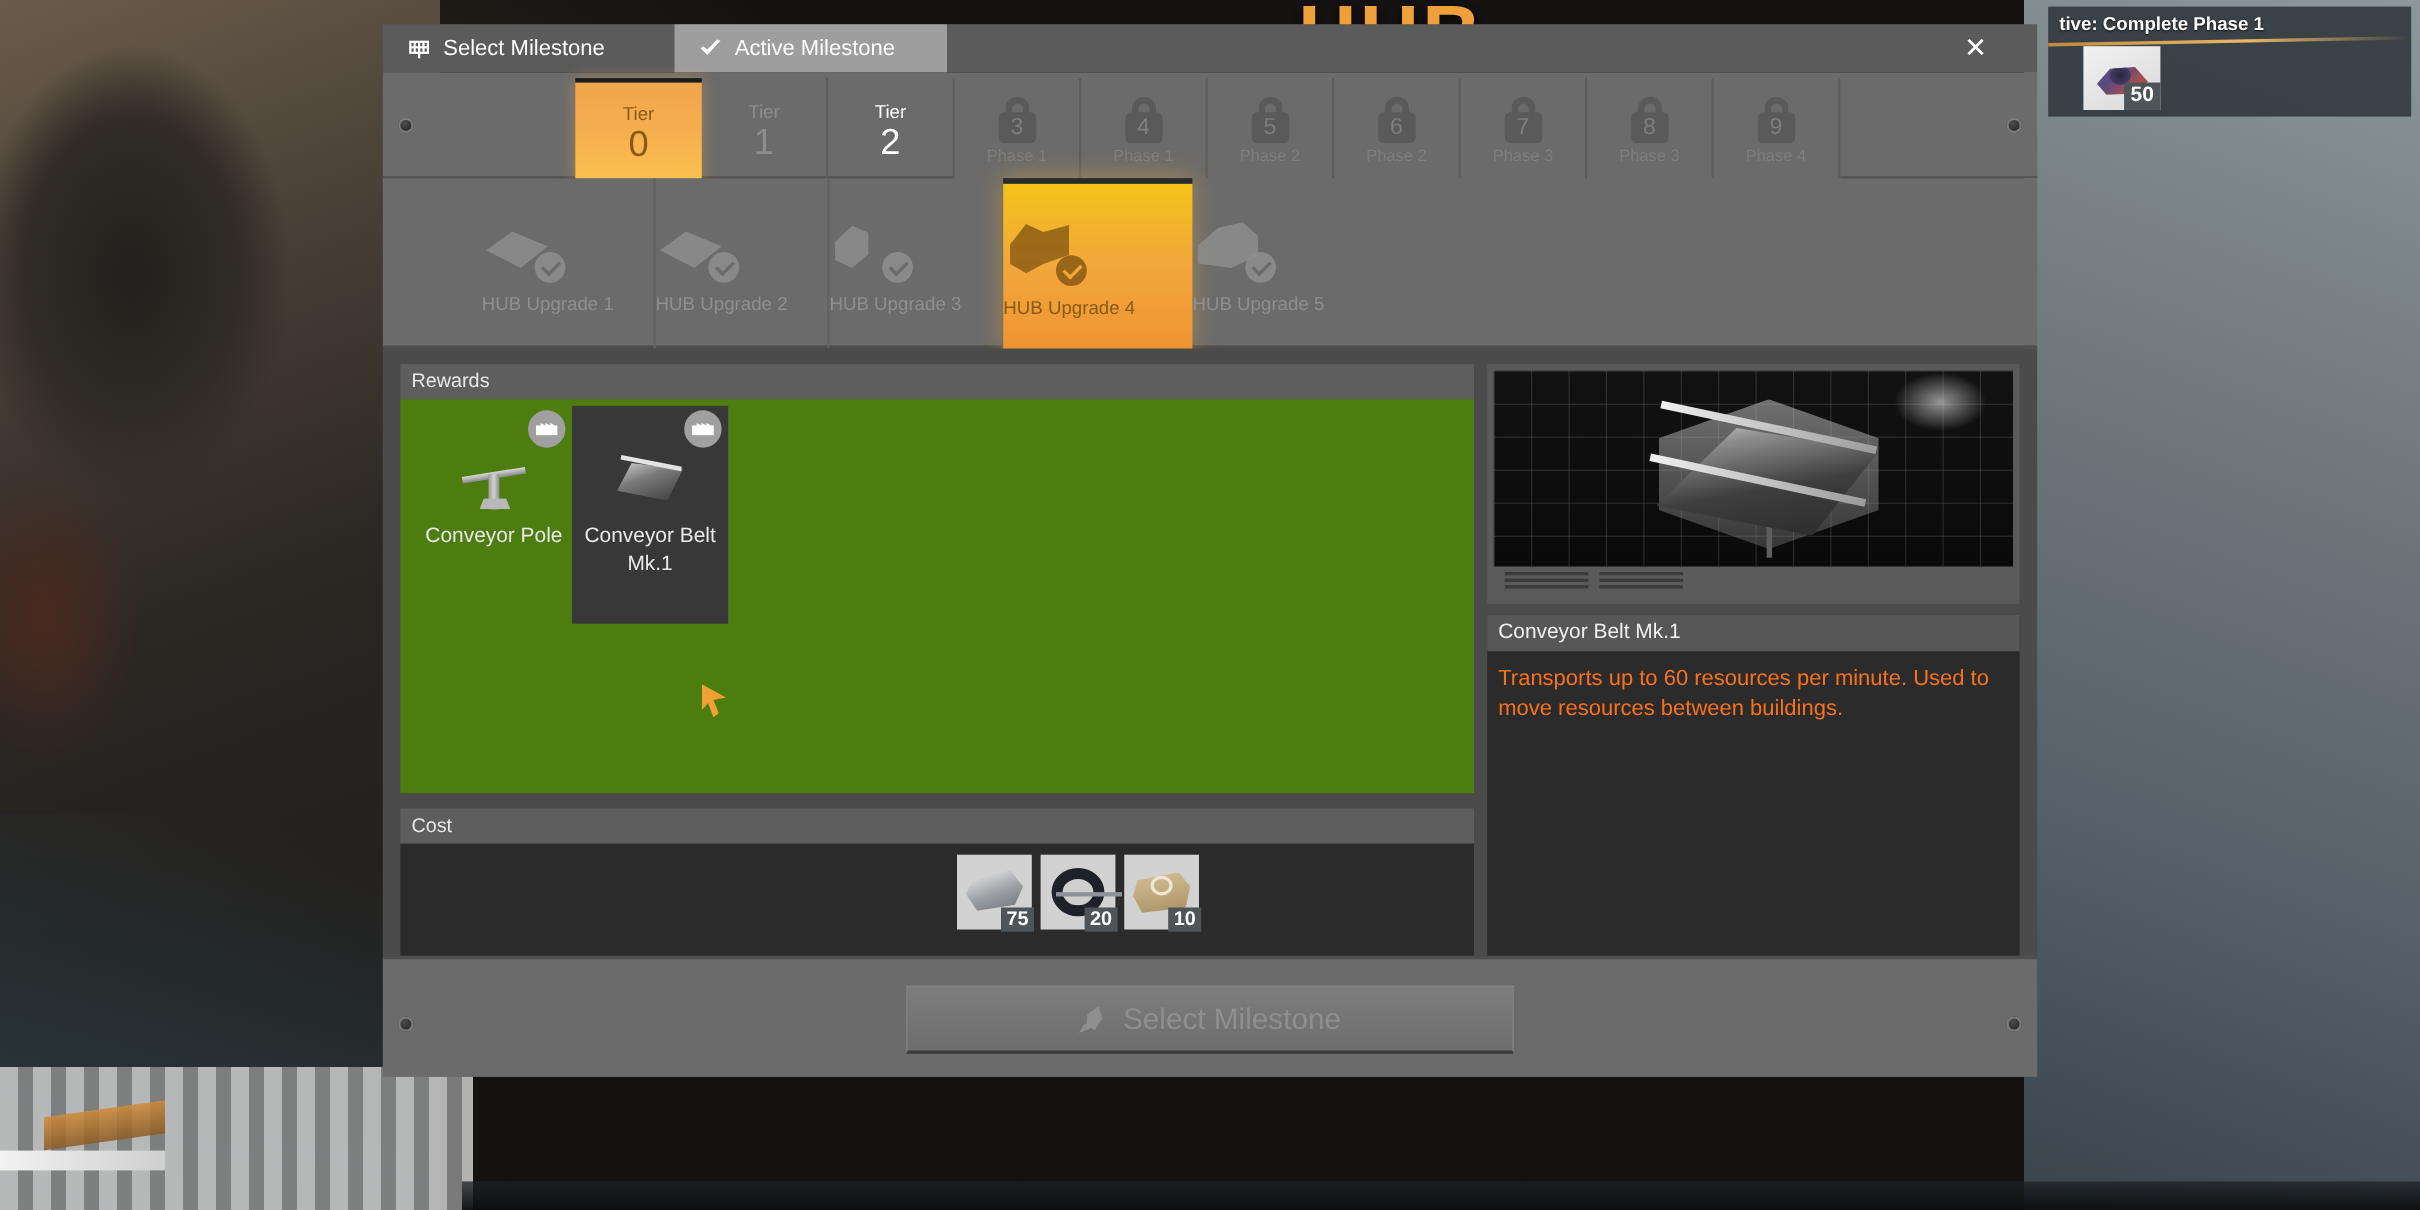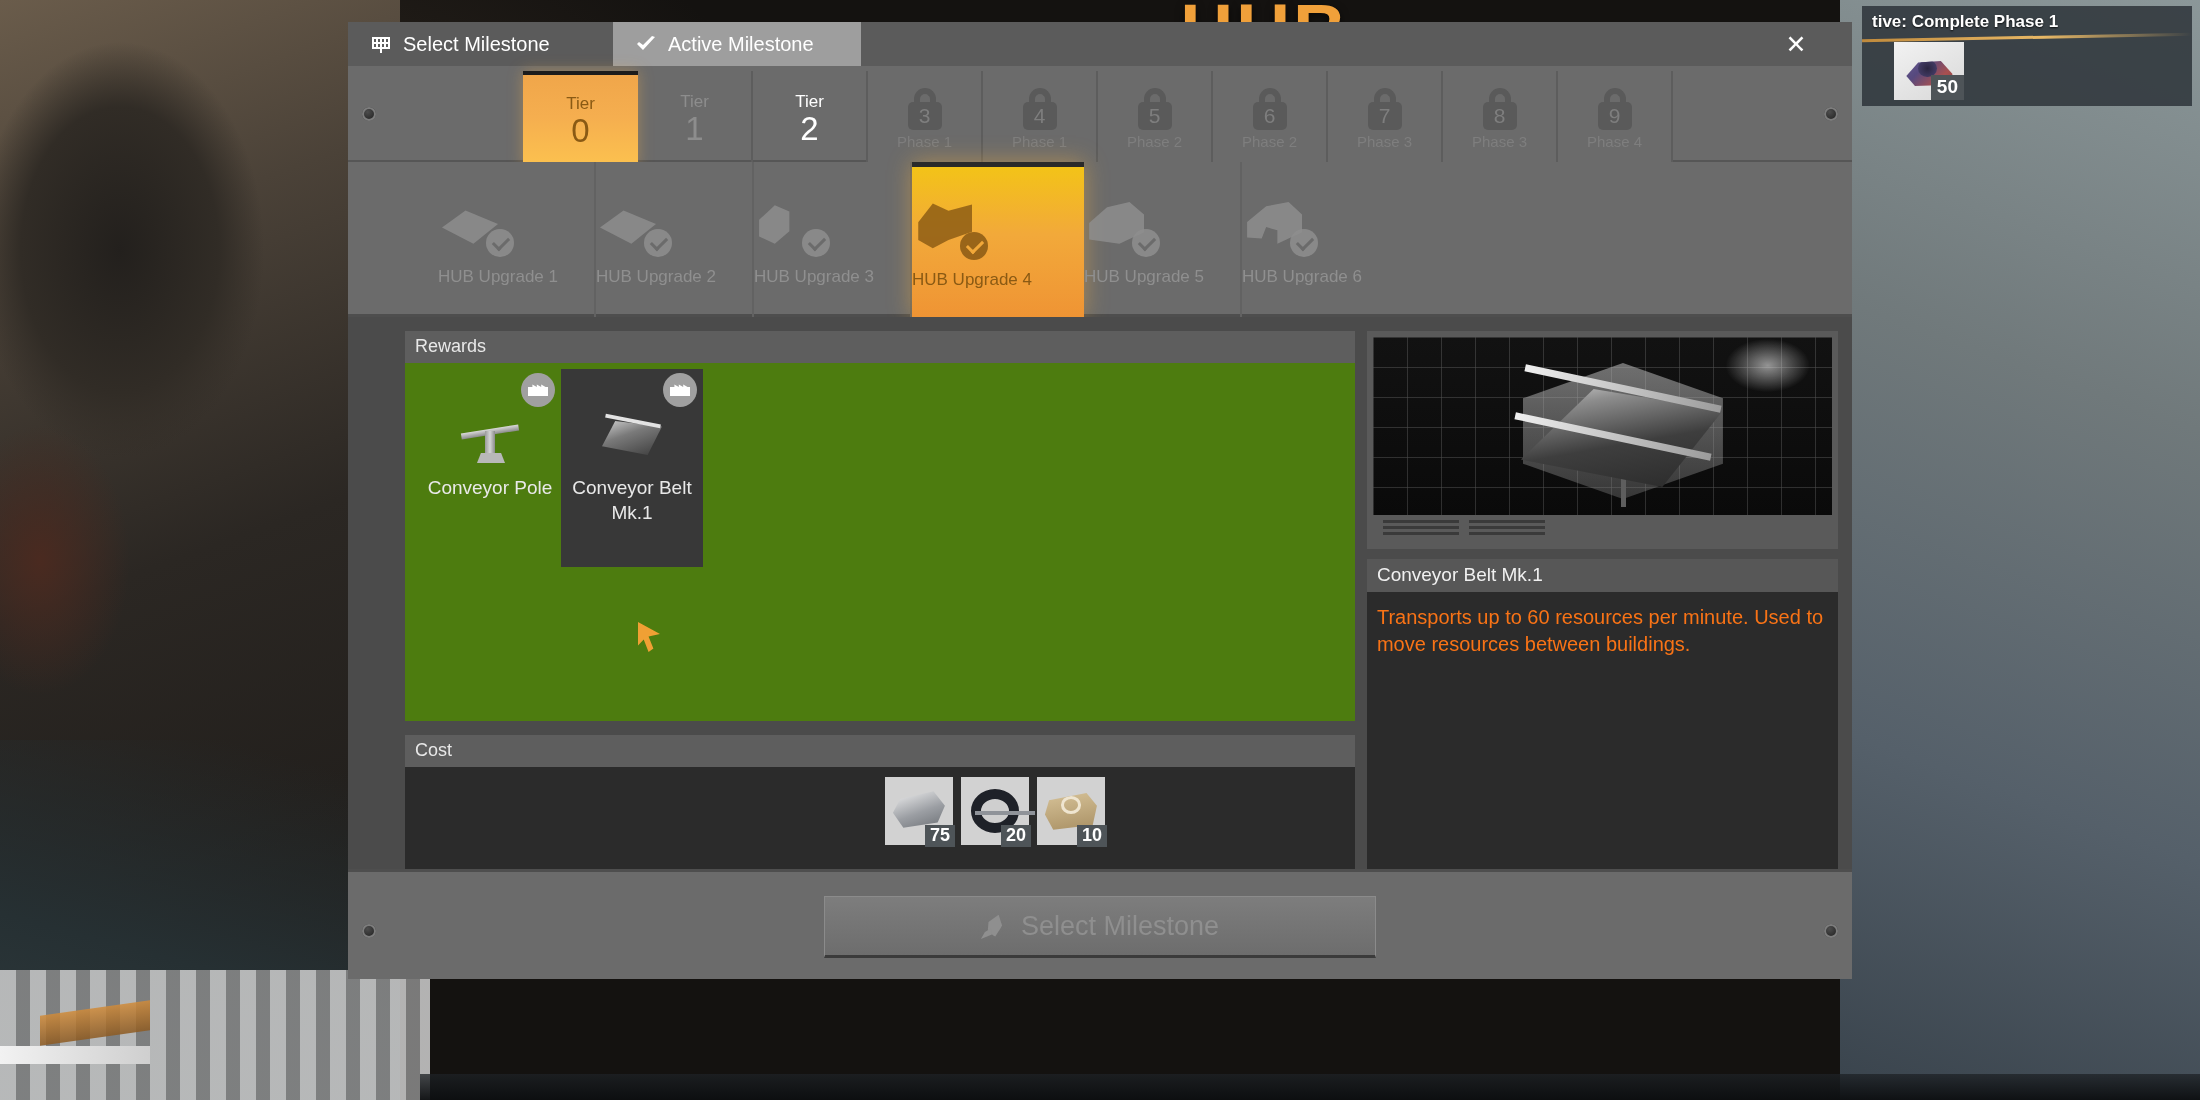--- a/index.html
+++ b/index.html
@@ -197,21 +197,21 @@
     border-left:3.5px solid #6b6b6b; border-bottom:3.5px solid #6b6b6b;
     transform: rotate(-45deg);
   }
   .hub.selected .check-badge::after{ border-color:#f2a93a; }
 
   
   #content {
     position:relative; height: 552px; background:#4b4b4b; padding:14px 14px 0 16px;
     display:flex; gap:12px;
   }
-  #leftcol { width: 976px; display:flex; flex-direction:column;margin-left:41px; }
+  #leftcol { width: 976px; display:flex; flex-direction:column; }
   #rightcol { width: 484px; display:flex; flex-direction:column; gap:10px; }
 
   .section-head{
     background:#5e5e5e; color:#e8e8e8; font-size:18px; padding:5px 10px 6px;
   }
   #rewards-box{ background:#4d7c0f; height:378px; position:relative; }
   #rewards-grid{ display:flex; padding:6px 6px 0 14px; }
   .reward{
     width:142px; height:152px; position:relative;
     display:flex; flex-direction:column; align-items:center;
@@ -507,27 +507,20 @@
         </div>
         <div class="hub-label">HUB Upgrade 4</div>
       </div>
       <div class="hub">
         <div class="hicon">
           <div class="shape-roof"></div>
           <div class="check-badge"></div>
         </div>
         <div class="hub-label">HUB Upgrade 5</div>
       </div>
-      <div class="hub">
-        <div class="hicon">
-          <div class="shape-arch"></div>
-          <div class="check-badge"></div>
-        </div>
-        <div class="hub-label">HUB Upgrade 6</div>
-      </div>
     </div>
 
   <div id="content">
 
     <div id="leftcol">
       <div class="section-head">Rewards</div>
       <div id="rewards-box">
         <div id="rewards-grid">
             <div class="reward">
               <div class="badge">

